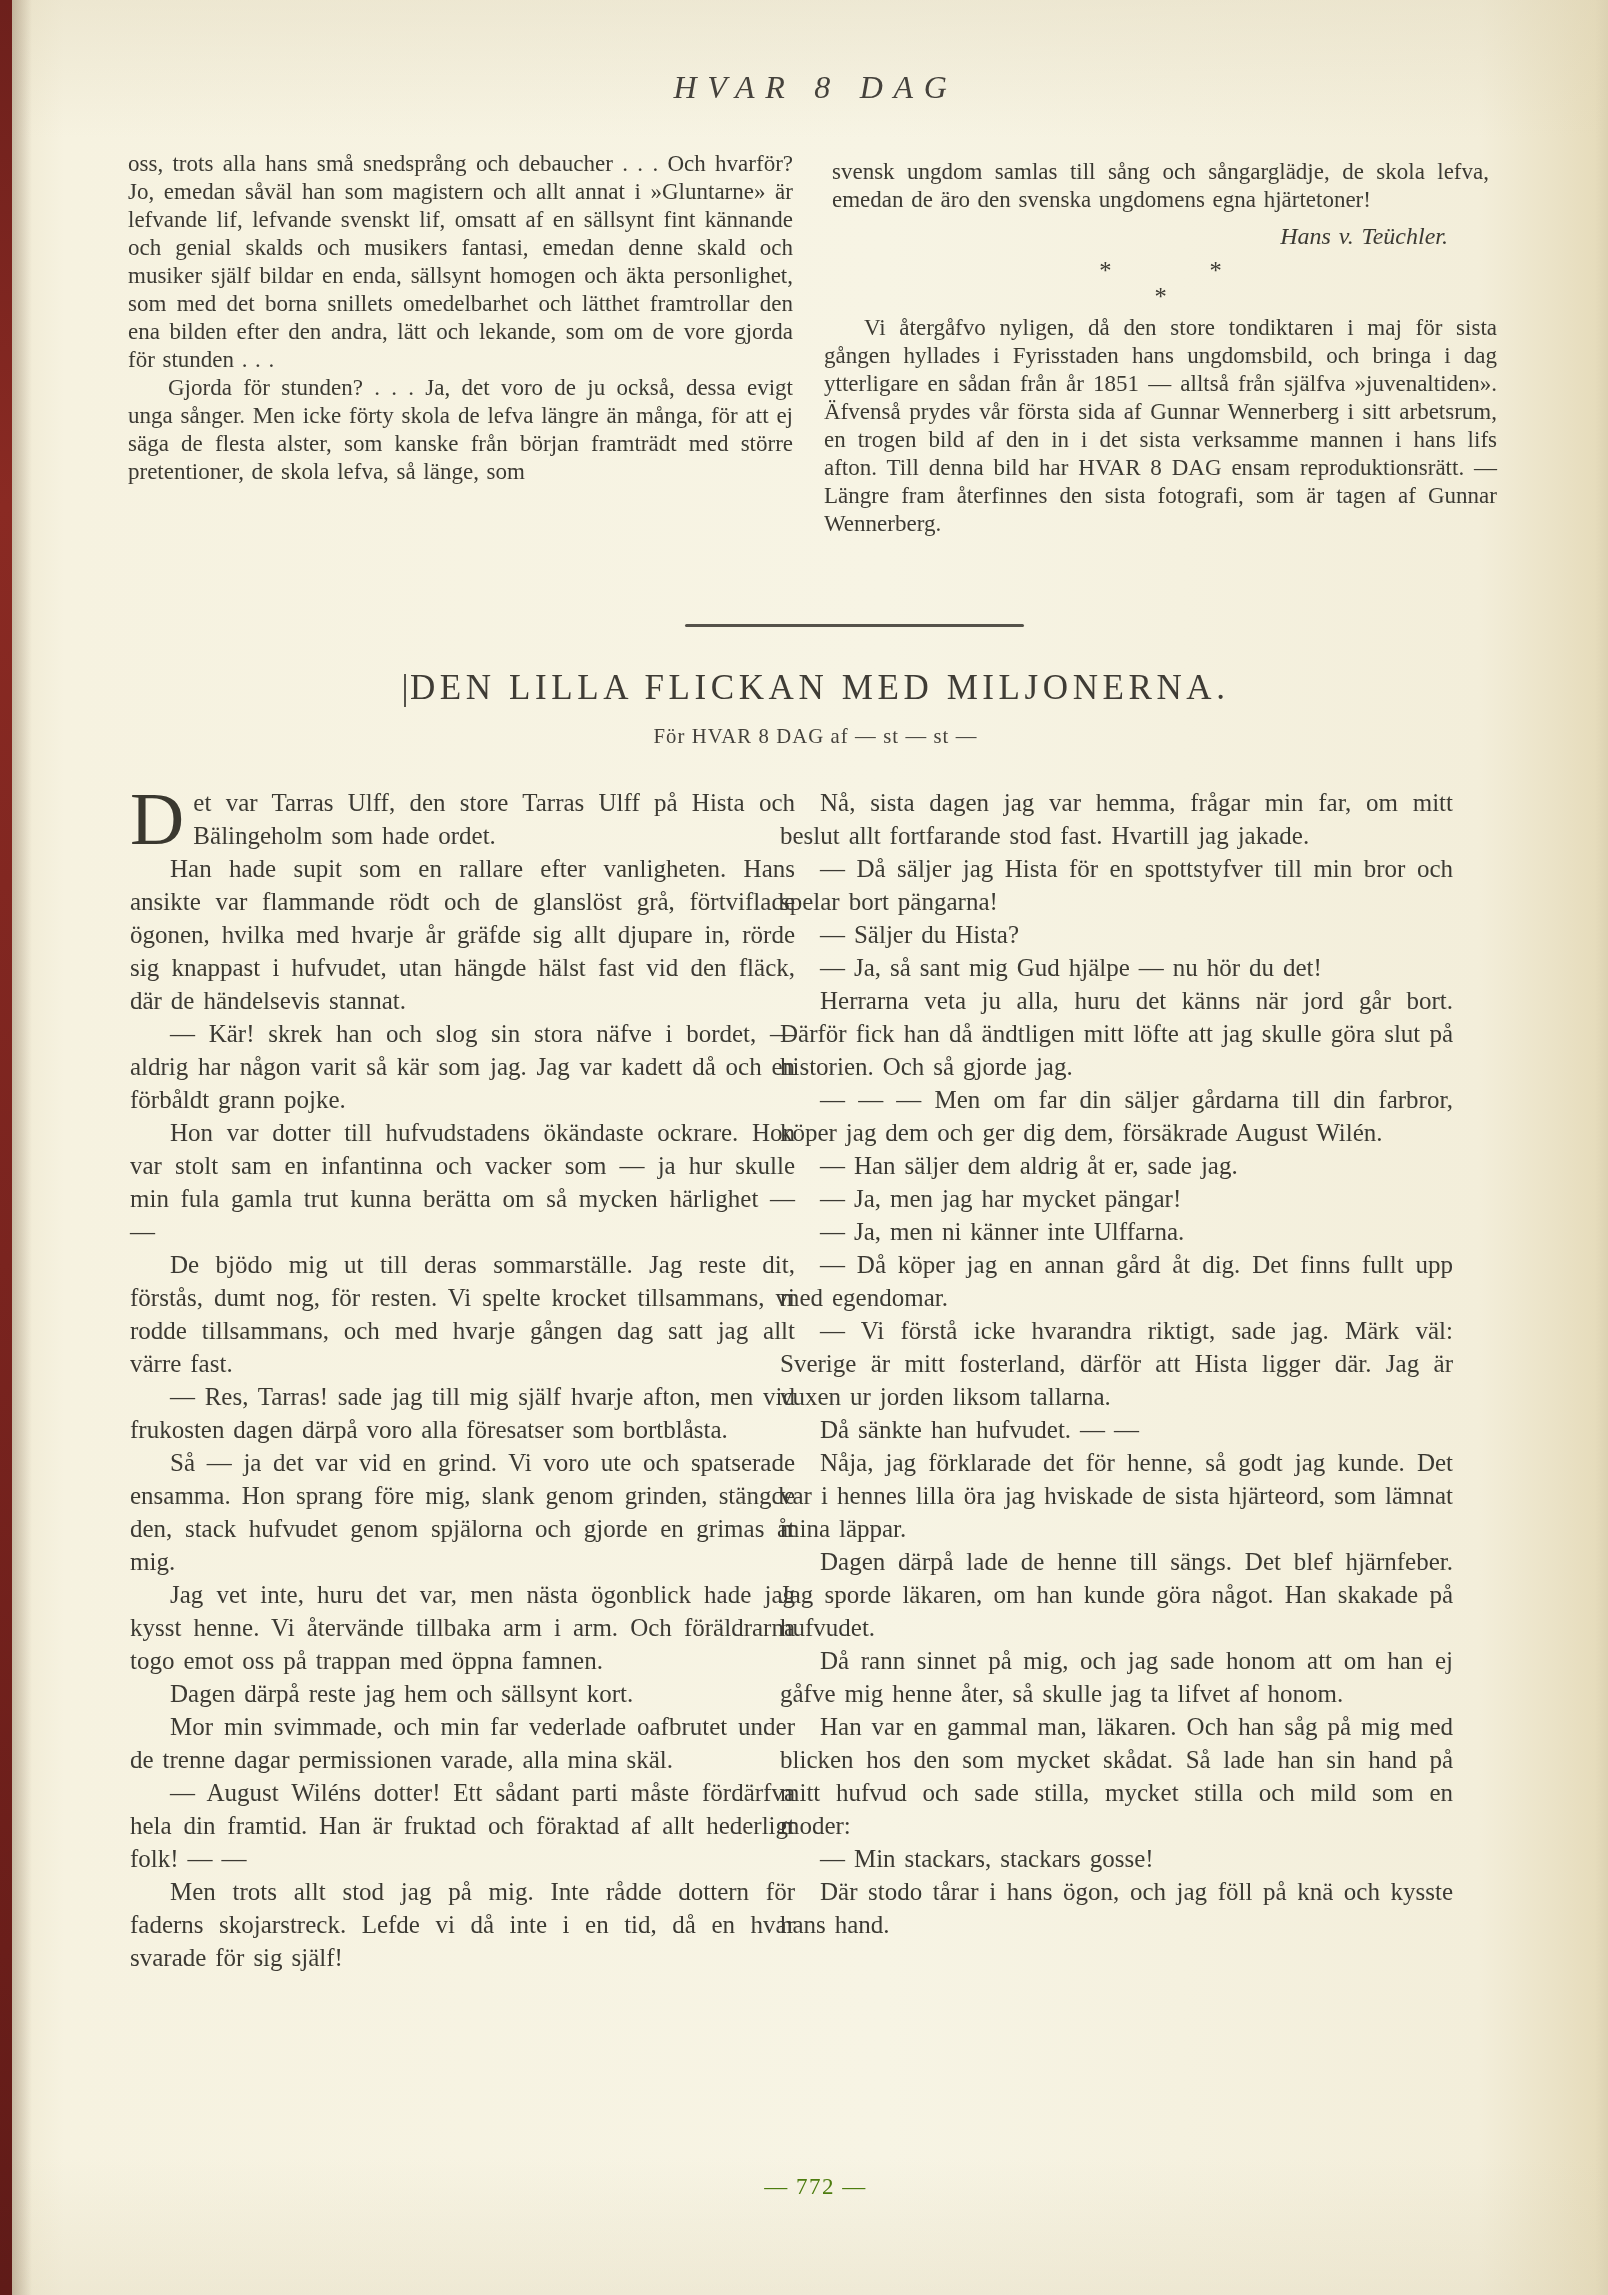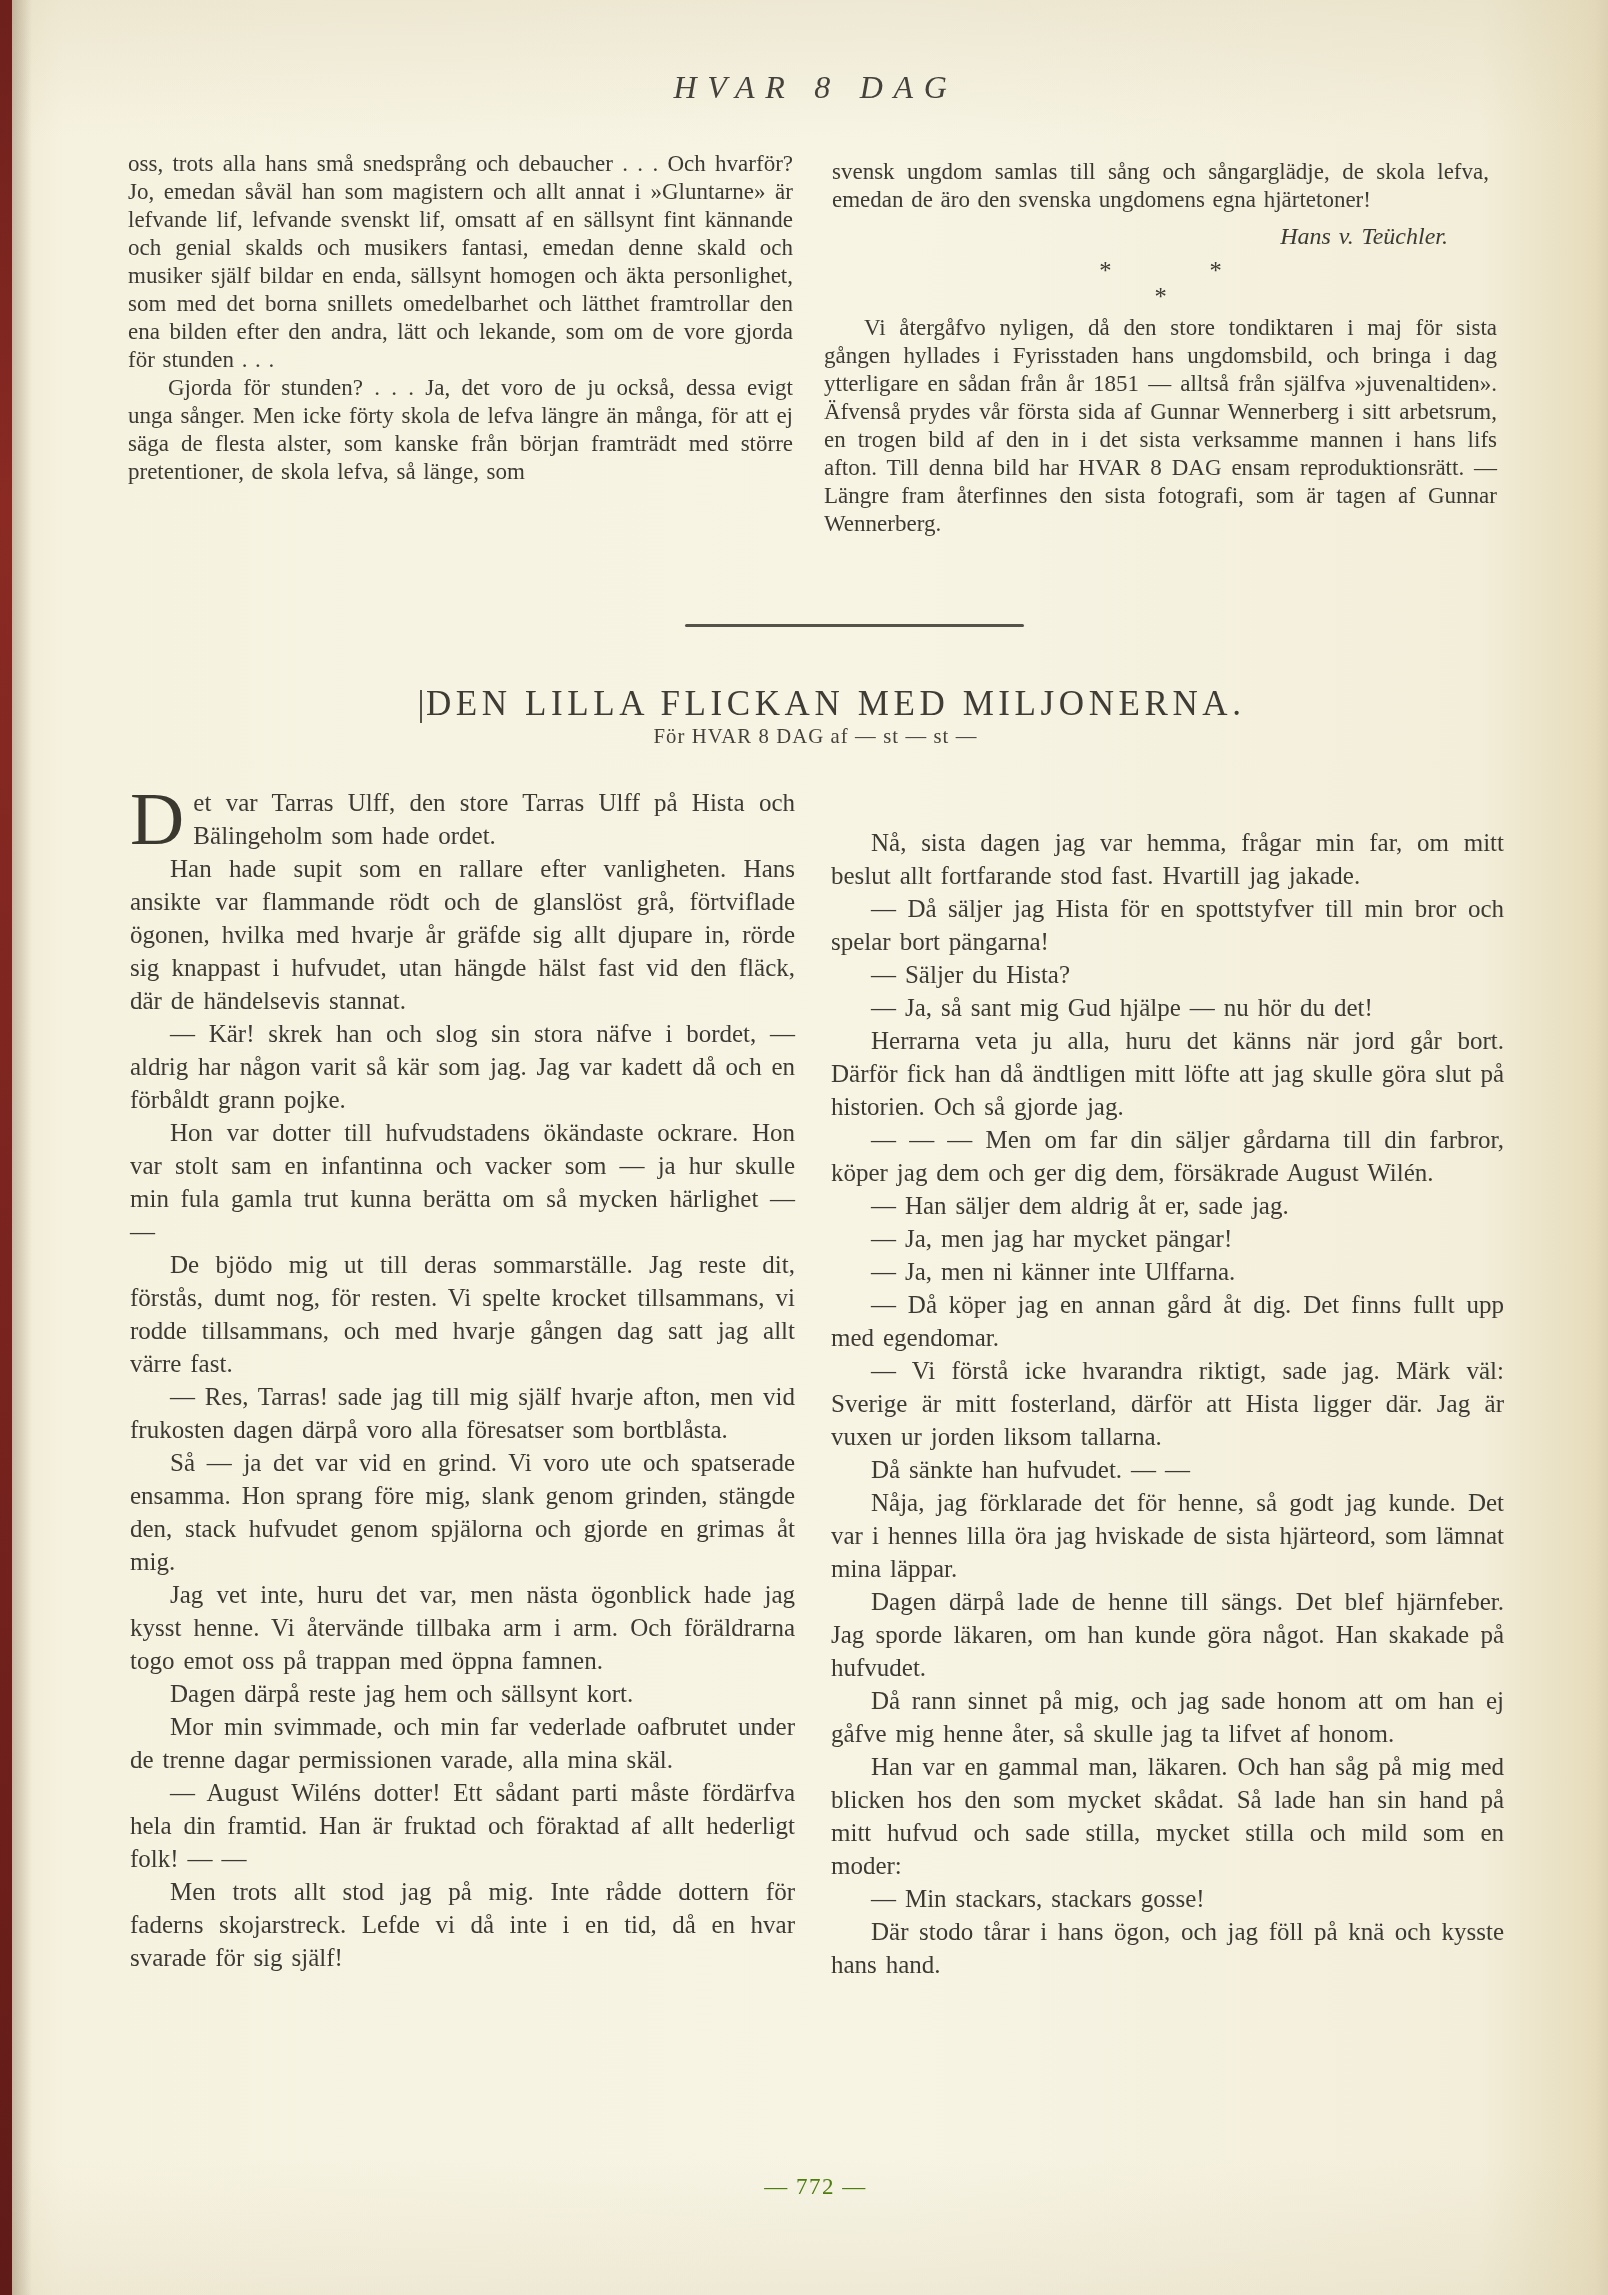--- a/index.html
+++ b/index.html
@@ -43,32 +43,32 @@
     margin:6.1px 0 0 0;font-size:24px;
   }
   .asterism{text-align:center;line-height:26px;margin:7.7px 0 4.6px 0;}
   .asterism .row{white-space:pre;font-size:24.5px;display:block;}
   .divider{
     position:absolute;left:685px;top:624px;width:339px;height:3.1px;
     background:var(--divider);border-radius:1.5px;
   }
   .story-title{
     position:absolute;left:130px;width:1371px;top:668px;text-align:center;
-    font-size:35px;letter-spacing:4.6px;color:#3f3c35;font-weight:normal;margin:16px;
+    font-size:35px;letter-spacing:4.6px;color:#3f3c35;font-weight:normal;margin:0;
   }
   .title-mark{letter-spacing:0;padding-right:1.5px;font-weight:normal;}
   .story-byline{
     position:absolute;left:130px;width:1371px;top:725px;text-align:center;
     font-size:20.7px;letter-spacing:1.1px;color:#45423c;
   }
   .story-col{
     top:786px;font-size:25px;line-height:33px;word-spacing:2.7px;
   }
   .story-left{left:130px;width:665px;}
-  .story-right{left:831px;width:673px;margin-top:40px;}
+  .story-right{left:780px;width:673px;}
   .first-para{margin:0;text-indent:0;}
   .dropcap{
     float:left;font-size:75px;line-height:61px;padding:1.5px 9.2px 0 0;
     color:#3a382f;
   }
   .page-number{
     position:absolute;left:130px;width:1371px;top:2174px;text-align:center;
     font-size:23px;letter-spacing:1.5px;color:#4d7c0f;
   }
 </style>

